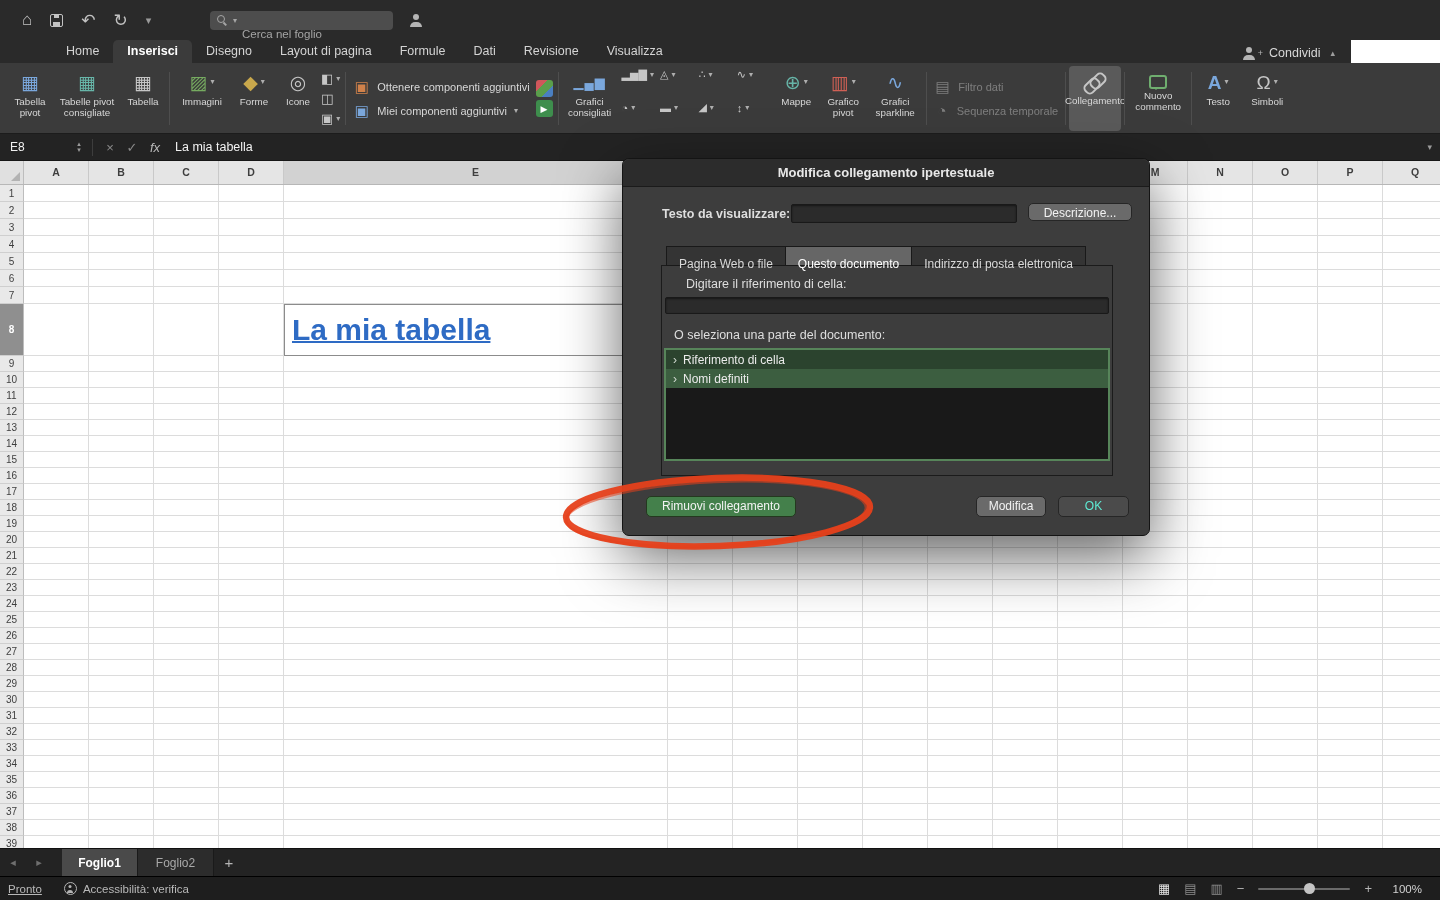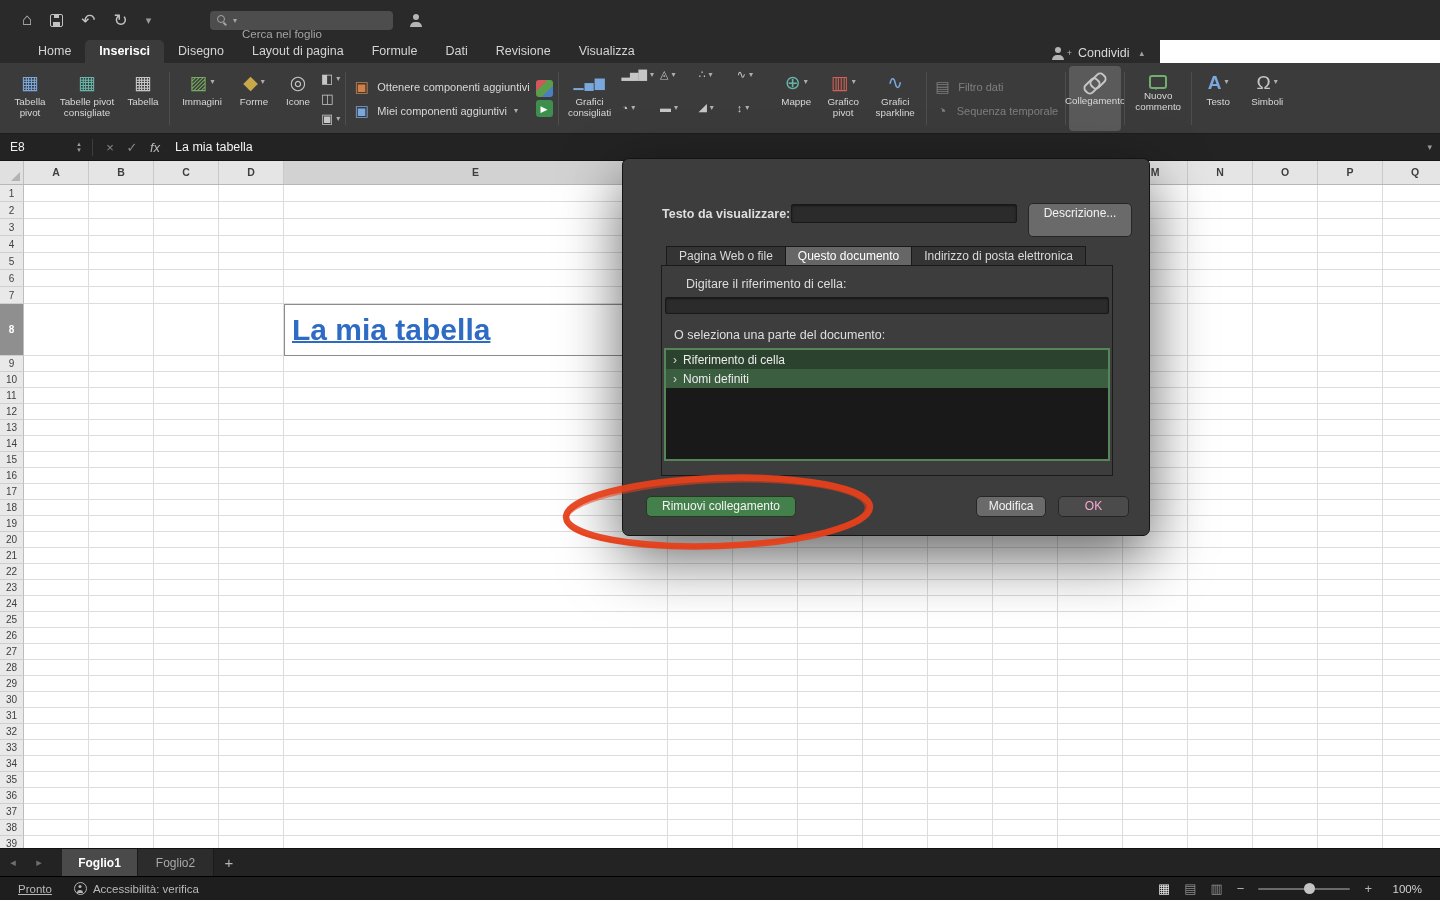--- a/index.html
+++ b/index.html
@@ -22,22 +22,22 @@
   .mag::before { content:""; position:absolute; width:6px; height:6px; border:1.5px solid #a5a5a5; border-radius:50%; left:0; top:0; }
   .mag::after { content:""; position:absolute; width:4px; height:1.5px; background:#a5a5a5; transform:rotate(45deg); left:6px; top:8px; }
   .tb-search .ph { font-size:11.5px; color:#a5a5a5; white-space:nowrap; overflow:hidden;margin-top:28px; }
   .tb-search .sch { font-size:8px; color:#a5a5a5; }
   .person { position:relative; width:14px; height:13px; display:inline-block; flex:none; }
   .person::before { content:""; position:absolute; top:0; left:50%; transform:translateX(-50%); width:6px; height:6px; border-radius:50%; background:#b5b5b5; }
   .person::after  { content:""; position:absolute; bottom:0; left:50%; transform:translateX(-50%); width:12px; height:5px; border-radius:6px 6px 0 0; background:#b5b5b5; }
   .tb-user { margin-right:18px; }
 
   
-  .tabrow { position:absolute; left:0; top:40px; width:1160px; height:23px; background:#2a2a2a;
-    display:flex; align-items:flex-end; color:#d8d8d8; }
+  .tabrow { position:absolute; left:0; top:40px; width:1351px; height:23px; background:#2a2a2a;
+    display:flex; align-items:flex-end; color:#d8d8d8;padding-left:28px; }
   .tabs { display:flex; align-items:flex-end; padding-left:24px; }
   .tab { font-size:12.5px; padding:4px 14px 5px 14px; color:#d4d4d4; border-radius:5px 5px 0 0; cursor:default; white-space:nowrap; }
   .tab.active { background:#3b3b3b; color:#ffffff; font-weight:700; }
   .tabrow-right { margin-left:auto; display:flex; align-items:center; gap:10px; padding-right:16px; padding-bottom:3px; }
   .share { display:flex; align-items:center; gap:6px; font-size:12.5px; color:#d8d8d8; }
   .plus-mini { font-size:9px; color:#b5b5b5; margin-left:-4px; }
   .collapse { font-size:9px; color:#9e9e9e; }
 
   
   .ribbon { position:absolute; left:0; top:63px; width:1440px; height:71px; background:#3b3b3b;
@@ -100,23 +100,23 @@
   .dlg { position:absolute; left:622px; top:158px; width:528px; height:378px; background:#3d3d3d;
     border:1px solid #141414; border-radius:7px; box-shadow:0 22px 60px rgba(0,0,0,.6); z-index:10; color:#e3e3e3; }
   .dlg-title { height:28px; line-height:28px; text-align:center; background:#2c2c2c; border-bottom:1px solid #1b1b1b;
     border-radius:7px 7px 0 0; font-size:13px; font-weight:700; color:#e8e8e8; }
   .dlg-label { position:absolute; font-size:12.5px; color:#dedede; }
   .dinput { position:absolute; background:#2b2b2b; border:1px solid #191919; border-radius:2px;
     box-shadow:inset 0 1px 2px rgba(0,0,0,.5); font-size:12px; color:#eee; padding:1px 5px; }
   .mbtn { position:absolute; background:#6a6a6a; border:1px solid #262626; border-radius:5px; color:#f2f2f2;
     font-size:12px; text-align:center; }
   .mbtn.green { background:#44804b; border-color:#24391f; }
-  .mbtn.disabled { background:#4b4b4b; color:#f9a8d4; }
+  .mbtn.disabled { background:#4b4b4b; color:#5eead4; }
   .dtabs { position:absolute; left:43px; top:87px; display:flex; z-index:2; }
-  .dtab { height:20px; line-height:18px; padding:0 12px; font-size:12px; color:#d9d9d9; background:#343434;
+  .dtab { height:20px; line-height:18px; padding:8px 12px; font-size:12px; color:#d9d9d9; background:#343434;
     border:1px solid #191919; border-right:none; white-space:nowrap; }
   .dtab:last-child { border-right:1px solid #191919; }
   .dtab.active { background:#666666; color:#ffffff; }
   .groupbox { position:absolute; left:38px; top:106px; width:452px; height:211px; border:1px solid #1b1b1b; }
   .listbox { position:absolute; left:2px; top:82px; right:2px; height:113px; background:#191919; border:2px solid #57855a; }
   .treerow { height:19px; display:flex; align-items:center; gap:6px; padding-left:7px; font-size:12px; color:#ebebeb; }
   .treerow .disc { font-size:12px; color:#cfd8cf; }
   .treerow.r0 { background:#2b432e; }
   .treerow.selected { background:#3c5e40; }
 
@@ -129,21 +129,21 @@
   .stnav { width:26px; display:flex; align-items:center; justify-content:center; font-size:11px; color:#6f6f6f; }
   .stabs { display:flex; align-items:stretch; margin-left:10px; }
   .stab { min-width:76px; display:flex; align-items:center; justify-content:center; font-size:12px;
     border-right:1px solid #1a1a1a; padding:0 12px; background:#2c2c2c; color:#a9a9a9; }
   .stab.active { background:#4a4a4a; color:#ffffff; font-weight:700; }
   .stadd { width:30px; display:flex; align-items:center; justify-content:center; font-size:15px; color:#b5b5b5; }
 
   
   .statusbar { position:absolute; left:0; top:876px; width:1440px; height:24px; background:#1e1e1e; border-top:1px solid #000;
     display:flex; align-items:center; color:#b9b9b9; font-size:11.5px; }
-  .sb-ready { padding-left:18px;text-decoration:underline; }
+  .sb-ready { padding-left:8px;text-decoration:underline; }
   .accic { width:13px; height:13px; border:1.5px solid #b5b5b5; border-radius:50%; position:relative; margin-left:22px; flex:none; }
   .accic::before { content:""; position:absolute; top:2px; left:50%; transform:translateX(-50%); width:3px; height:3px; border-radius:50%; background:#b5b5b5; }
   .accic::after { content:""; position:absolute; bottom:1px; left:50%; transform:translateX(-50%); width:6px; height:3px; border-radius:3px 3px 0 0; background:#b5b5b5; }
   .sb-acc { margin-left:6px; }
   .sb-right { margin-left:auto; display:flex; align-items:center; gap:14px; padding-right:18px; }
   .viewic { font-size:13px; color:#8f8f8f; }
   .viewic.on { color:#e2e2e2; }
   .zoomtrack { position:relative; width:92px; height:2px; background:#6a6a6a; border-radius:1px; }
   .zoomthumb { position:absolute; left:46px; top:-5px; width:11px; height:11px; border-radius:50%; background:#c4c4c4; }
   .zsign { font-size:13px; color:#b5b5b5; }
@@ -484,24 +484,25 @@
       <div class="rowh" style="top: 619px; height: 16px;">37</div>
       <div class="rowh" style="top: 635px; height: 16px;">38</div>
       <div class="rowh" style="top: 651px; height: 16px;">39</div>
     </div>
   <div class="cellbox">
     <span>La mia tabella</span>
   </div>
 </div>
 
 <div class="dlg">
+  <div class="dlg-title">Modifica collegamento ipertestuale</div>
 
   <div class="dlg-label" style="left:39px; top:48px;font-weight:bold;">Testo da visualizzare:</div>
   <div class="dinput" style="left:168px; top:45px; width:226px; height:19px;"></div>
-  <div class="mbtn" style="left:405px; top:44px; width:104px; height:34px; line-height:19px;">Descrizione...</div>
+  <div class="mbtn" style="left:405px; top:44px; width:104px; height:18px; line-height:19px;">Descrizione...</div>
 
   <div class="dtabs">
       <div class="dtab">Pagina Web o file</div>
       <div class="dtab active">Questo documento</div>
       <div class="dtab">Indirizzo di posta elettronica</div>
     </div>
 
   <div class="groupbox">
     <div class="dlg-label" style="left:24px; top:11px;">Digitare il riferimento di cella:</div>
     <div class="dinput" style="left:3px; top:31px; right:3px; height:17px;"></div>

